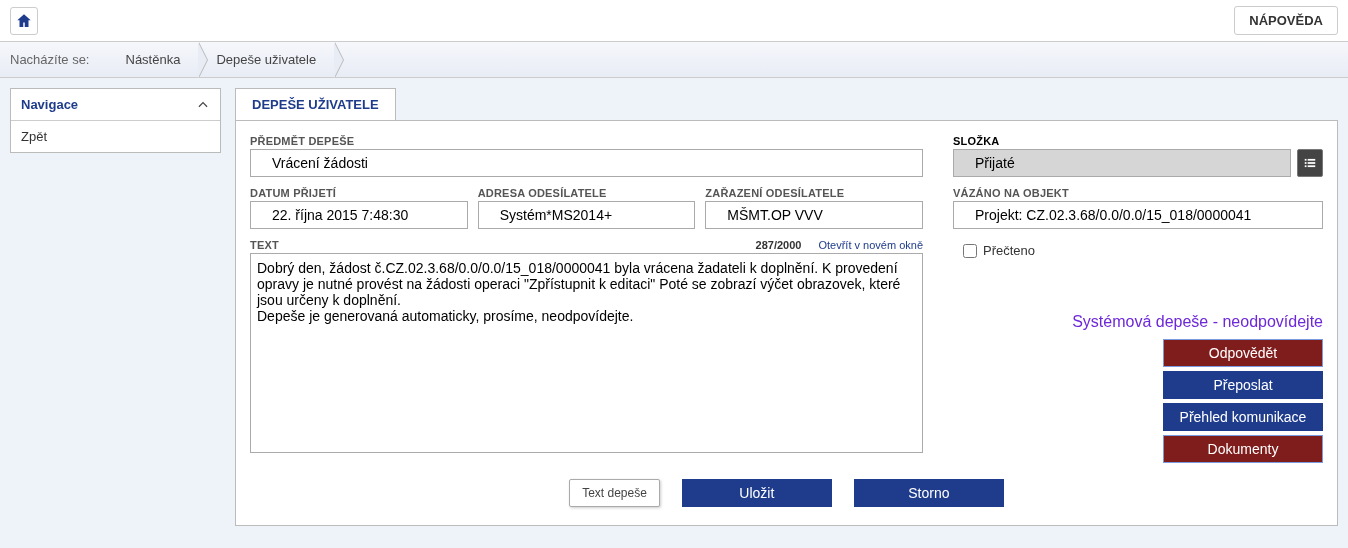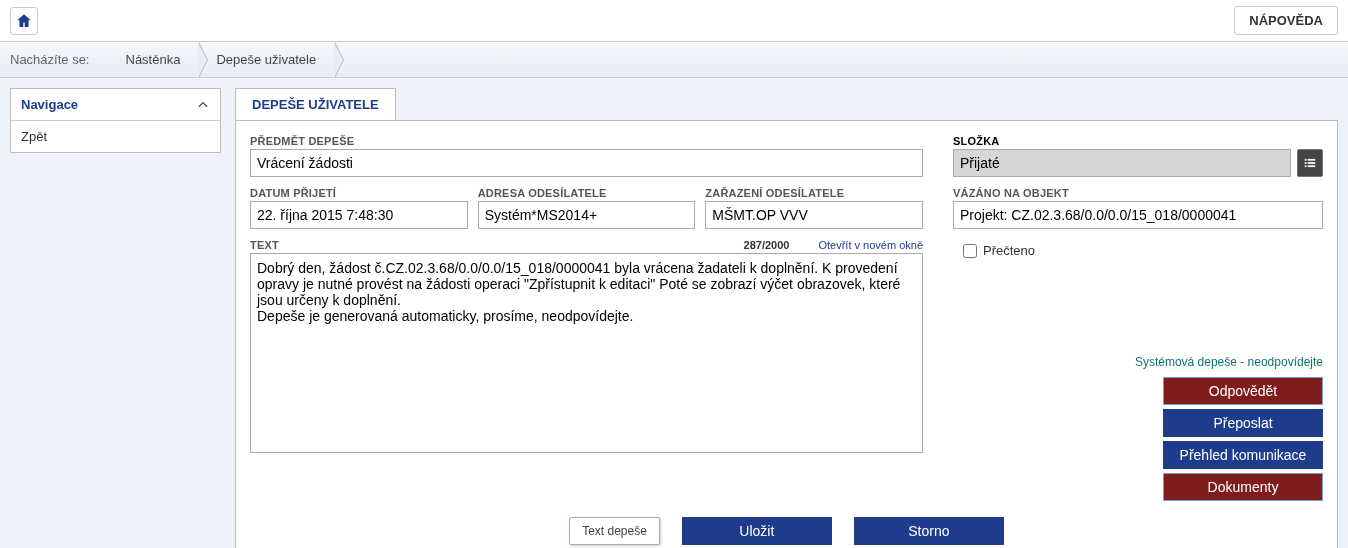--- a/index.html
+++ b/index.html
@@ -25,42 +25,42 @@
   .nav-item { padding:8px 10px; cursor:pointer; }
   
   .content { flex:1; }
   .tab { display:inline-block; background:#fff; border:1px solid #bbb; border-bottom:none; padding:8px 16px; color:#1f3c8c; font-weight:bold; font-size:13px; }
   .panel { background:#fff; border:1px solid #bbb; padding:14px 14px 18px 14px; }
   
   .form-grid { display:grid; grid-template-columns: 1fr 370px; gap: 0 30px; }
   
   .field-label { font-size:11px; color:#555; font-weight:bold; margin-bottom:2px; letter-spacing:0.2px; }
   .field-label.bold { color:#000; font-weight:bold; }
-  .text-input { width:100%; border:1px solid #aaa; padding:5px 6px; font-size:14px; font-family:inherit; background:#fff; }
+  .text-input { width:100%; border:1px solid #aaa; padding:5px 21px; font-size:14px; font-family:inherit; background:#fff; }
   .text-input.readonly { background:#d6d6d6; }
   
   .row { display:flex; gap:10px; margin-bottom:10px; }
   .col { flex:1; }
   
-  .text-header { display:flex; justify-content:flex-start; align-items:baseline; gap:29px; font-size:11px; color:#555; margin-bottom:2px;text-align:center; }
+  .text-header { display:flex; justify-content:flex-start; align-items:baseline; gap:17px; font-size:11px; color:#555; margin-bottom:2px;text-align:center; }
   .text-header .counter { margin-left:auto; font-weight:bold; color:#333; }
   .text-header .open-link { color:#1f3c8c; font-weight:normal; cursor:pointer; }
   .textarea { width:100%; height:200px; border:1px solid #aaa; padding:6px; font-size:14px; font-family:inherit; resize:none; }
   
   .right-col .field-label { margin-top:0; }
   .folder-row { display:flex; gap:6px; align-items:stretch; margin-bottom:10px; }
   .folder-row .text-input { flex:1; }
   .list-btn { width:26px; border:1px solid #777; background:#444; color:#fff; display:flex; align-items:center; justify-content:center; cursor:pointer; border-radius:2px; }
   .list-btn svg { width:14px; height:14px; fill:#fff; }
   
   .checkbox-row { display:flex; align-items:center; gap:6px; margin:14px 0 0 10px; }
   .checkbox-row input { width:14px; height:14px; }
   
   .action-col { display:flex; flex-direction:column; align-items:flex-end; gap:4px; margin-top:55px; }
-  .sys-note { font-size:12px; color:#0f766e; margin-bottom:4px;margin-top:42px; }
+  .sys-note { font-size:16px; color:#6d28d9; margin-bottom:4px; }
   .action-btn { width:160px; padding:5px 0; text-align:center; color:#fff; border:1px solid #1f3c8c; cursor:pointer; font-size:14px; }
   .action-btn.light { background:#7f1d1d; border-color:#7c9ae0; }
   .action-btn.dark { background:#1f3c8c; }
   
   .bottom-bar { display:flex; justify-content:center; gap:22px; margin-top:16px; align-items:center; }
   .tooltip-box { border:1px solid #aaa; background:#fff; padding:6px 12px; font-size:12px; color:#444; border-radius:2px; box-shadow:1px 1px 3px rgba(0,0,0,0.2); }
   .main-btn { width:150px; padding:5px 0; text-align:center; color:#fff; background:#1f3c8c; border:1px solid #1f3c8c; cursor:pointer; font-size:14px; }
 </style>
 </head>
 <body>

